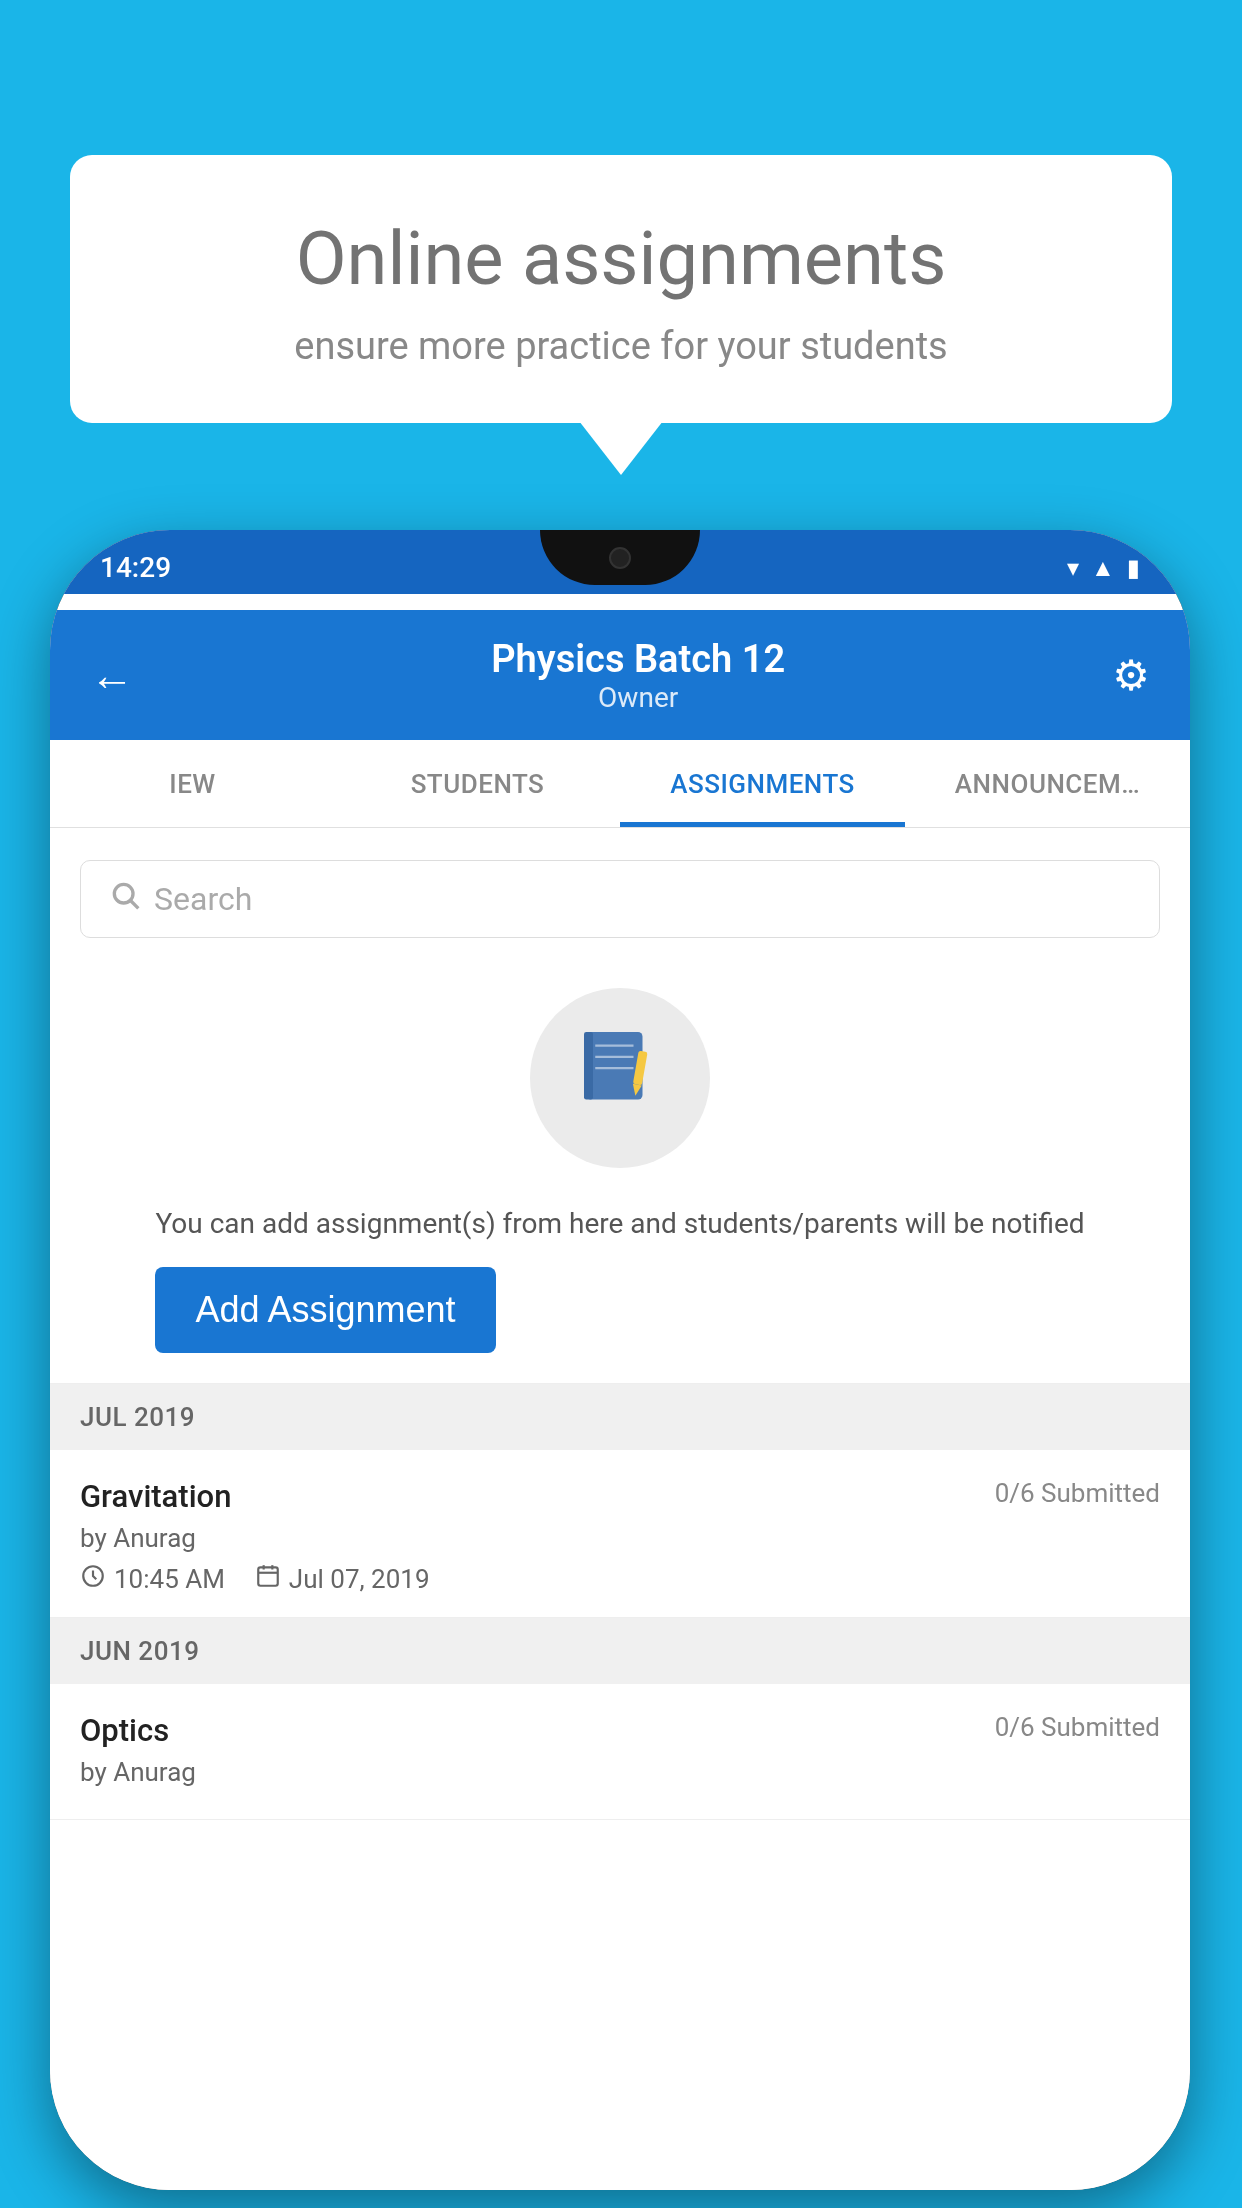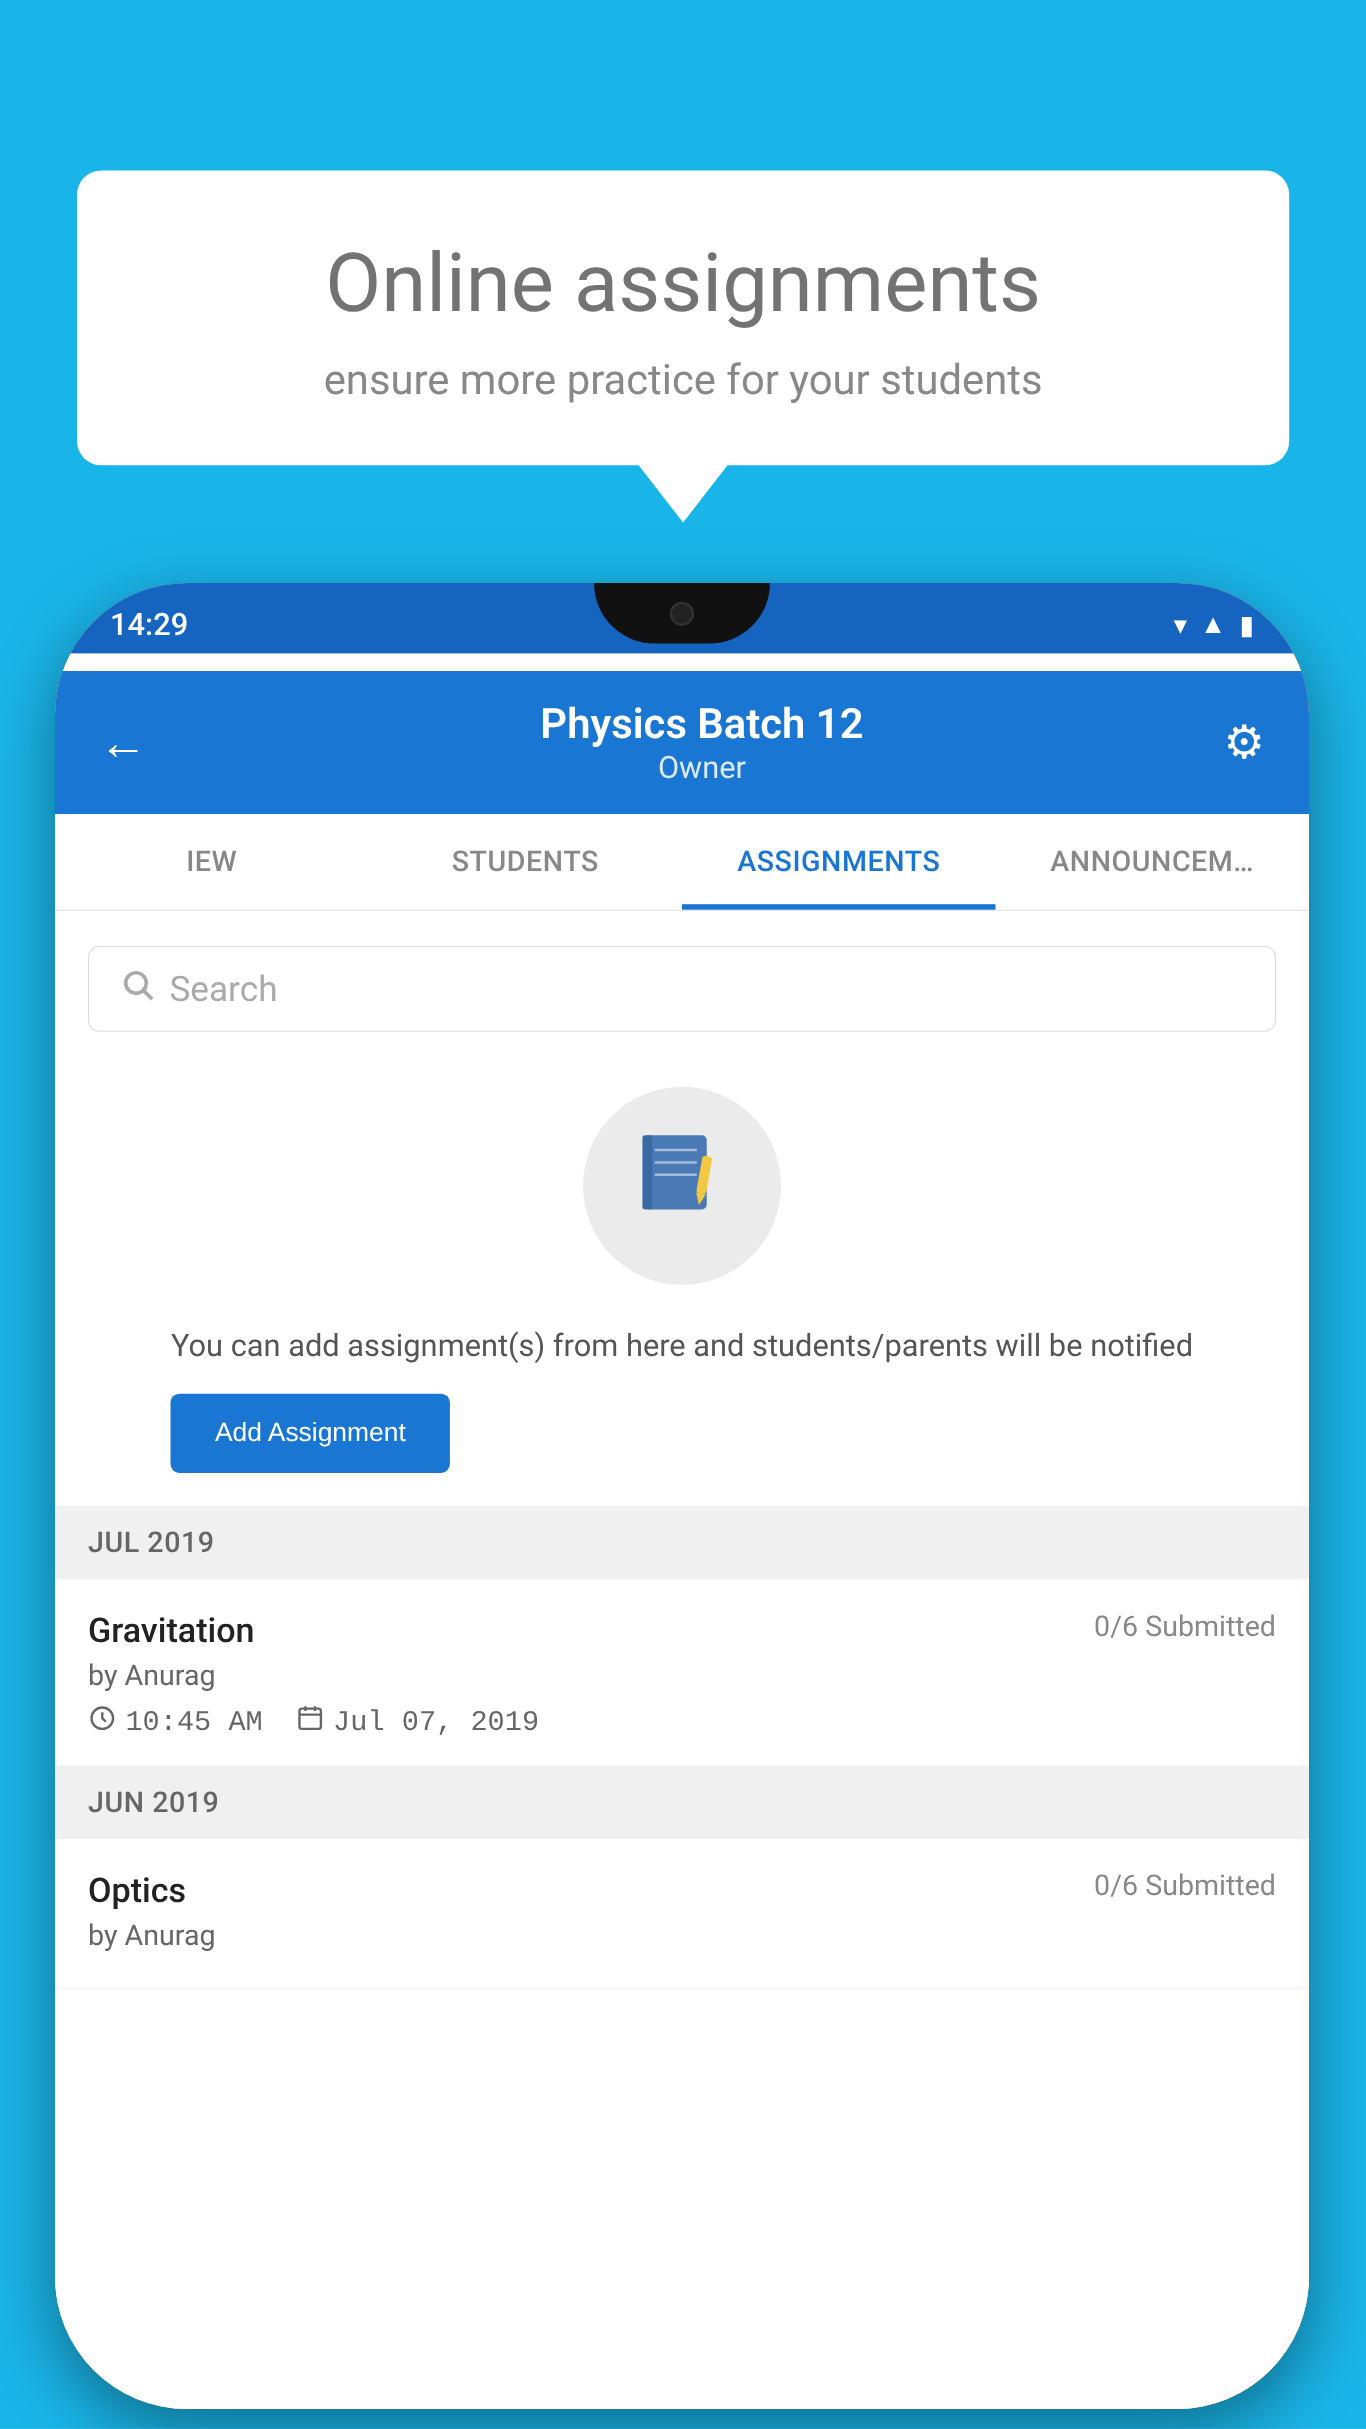--- a/index.html
+++ b/index.html
@@ -292,21 +292,21 @@
       line-height: 1.5;
       margin-bottom: 22px;
     }
 
     .add-assignment-btn {
       background: #1976d2;
       color: white;
       border: none;
       border-radius: 8px;
       padding: 22px 40px;
-      font-size: 24px;
+      font-size: 36px;
       font-weight: 500;
       cursor: pointer;
       display: inline-block;
     }
 
     
     .section-header {
       background: #f0f0f0;
       padding: 18px 30px;
       color: #666;
@@ -351,21 +351,20 @@
       align-items: center;
       gap: 30px;
     }
 
     .assignment-time, .assignment-date {
       display: flex;
       align-items: center;
       gap: 8px;
       color: #666;
       font-size: 26px;
-      font-family: Liberation Mono, monospace;
     }
 
     .time-icon, .date-icon {
       font-size: 26px;
     }
 
     
     .phone-screen {
       position: absolute;
       top: 0;

